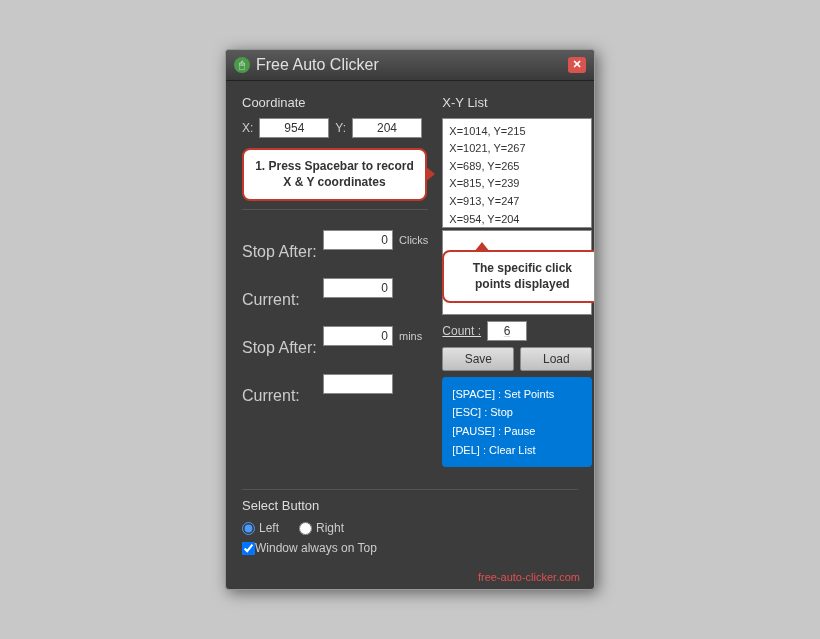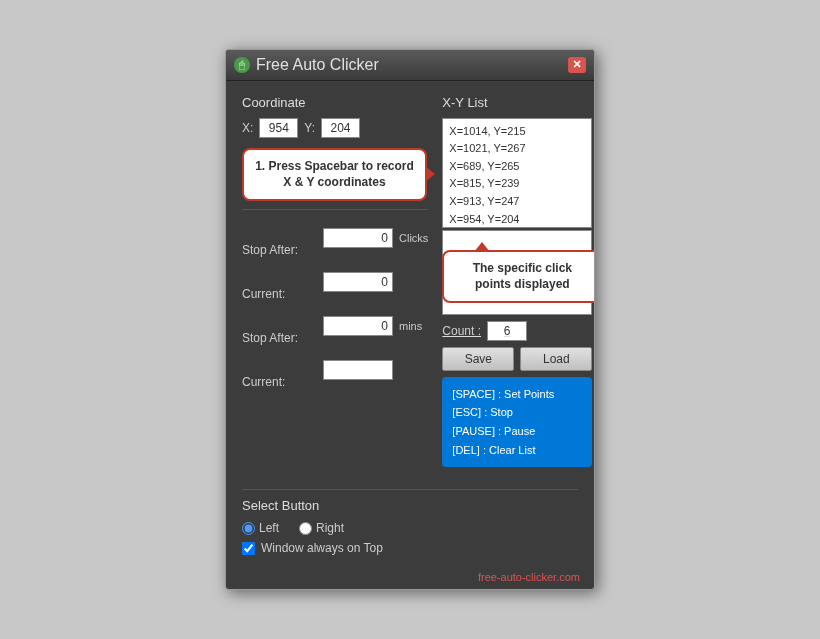--- a/index.html
+++ b/index.html
@@ -90,21 +90,21 @@
       margin-bottom: 10px;
       position: relative;
     }
 
     .coord-label {
       color: #ccc;
       font-size: 12px;
     }
 
     .coord-input {
-      width: 39px;
+      width: 70px;
       background: white;
       border: 1px solid #888;
       padding: 2px 4px;
       font-size: 12px;
       color: #333;
       text-align: center;
     }
 
     .xy-list-box {
       background: white;
@@ -155,21 +155,21 @@
     .form-row {
       display: flex;
       align-items: center;
       margin-bottom: 5px;
       gap: 6px;
     }
 
     .form-label {
       width: 75px;
       color: #ccc;
-      font-size: 12px;
+      font-size: 16px;
       margin-top: 25px;
     }
 
     .form-input {
       width: 70px;
       background: white;
       border: 1px solid #888;
       padding: 2px 4px;
       font-size: 12px;
       color: #333;
@@ -290,21 +290,20 @@
       font-size: 12px;
     }
 
     .radio-input {
       accent-color: #4a9aff;
     }
 
     .checkbox-row {
       display: flex;
       align-items: center;
-      gap: 6px;
       color: #ccc;
       font-size: 12px;
     }
 
     .bottom-buttons {
       display: flex;
       justify-content: center;
       gap: 20px;
       margin-top: 14px;
     }

